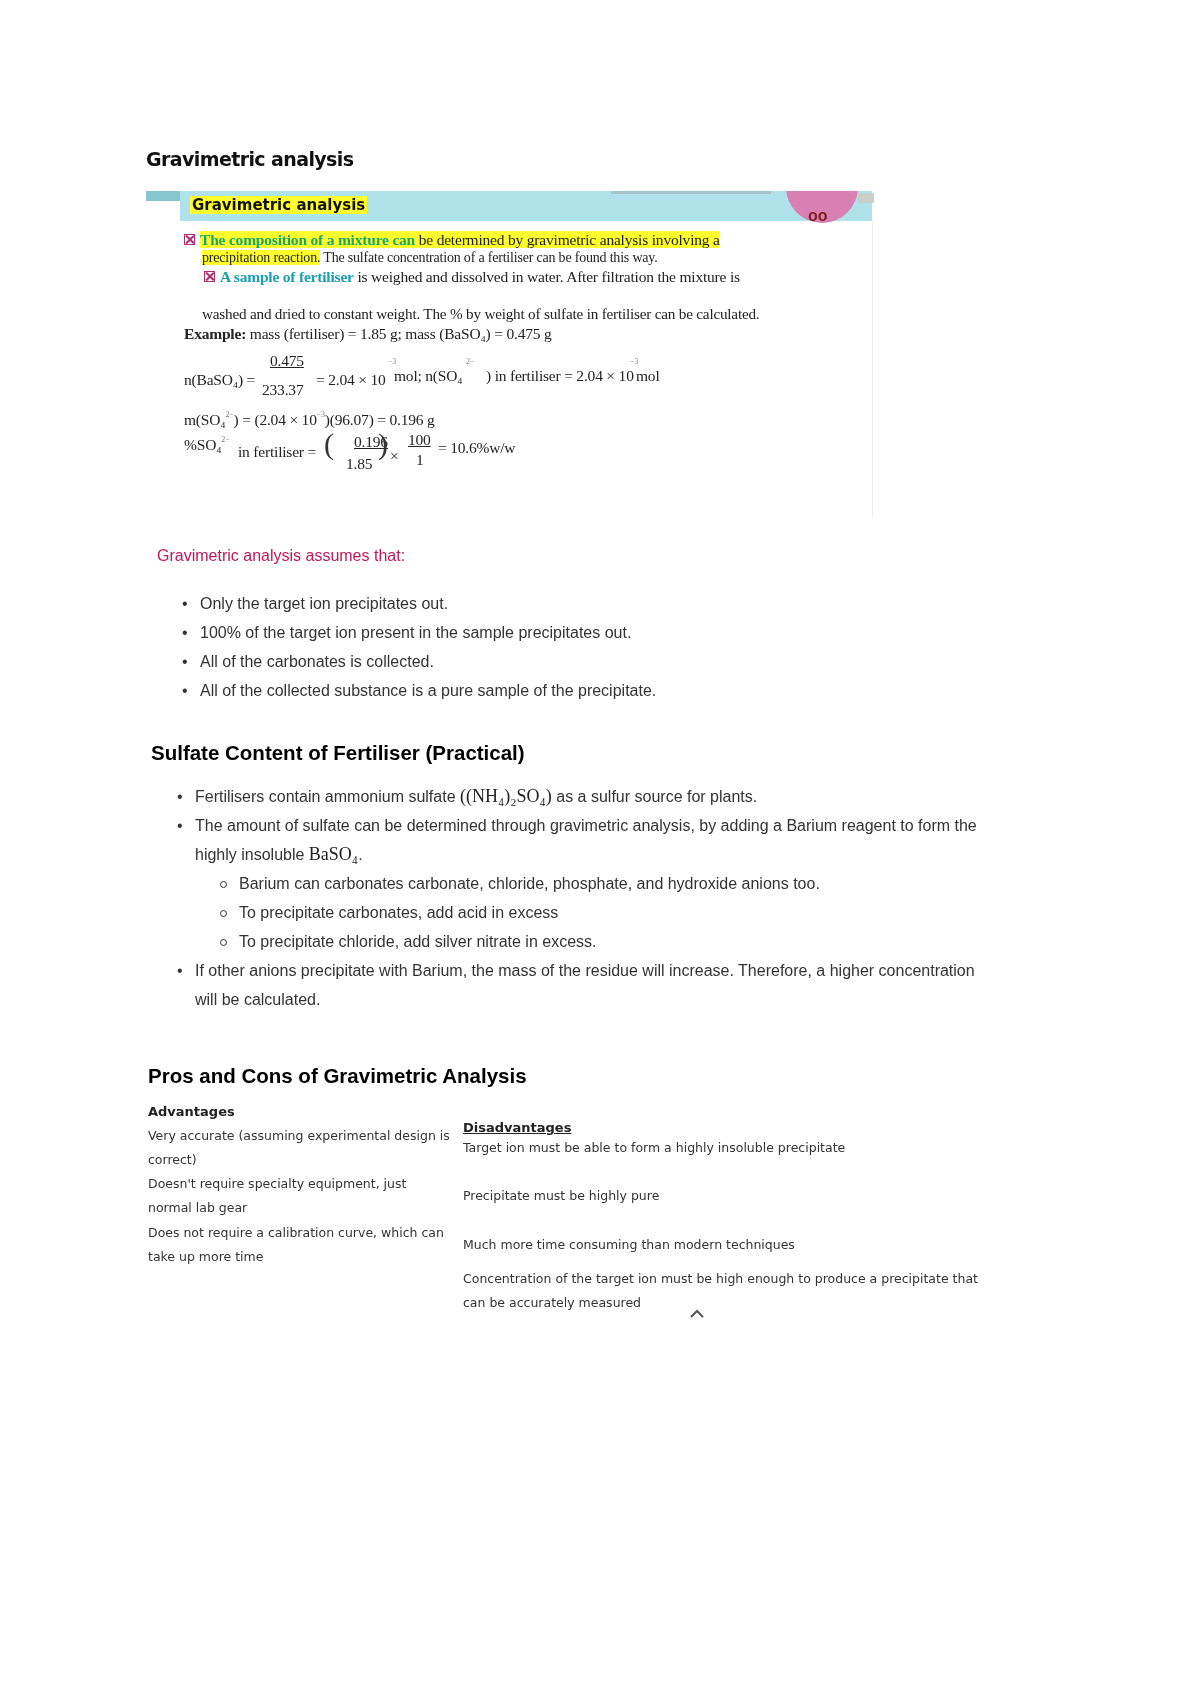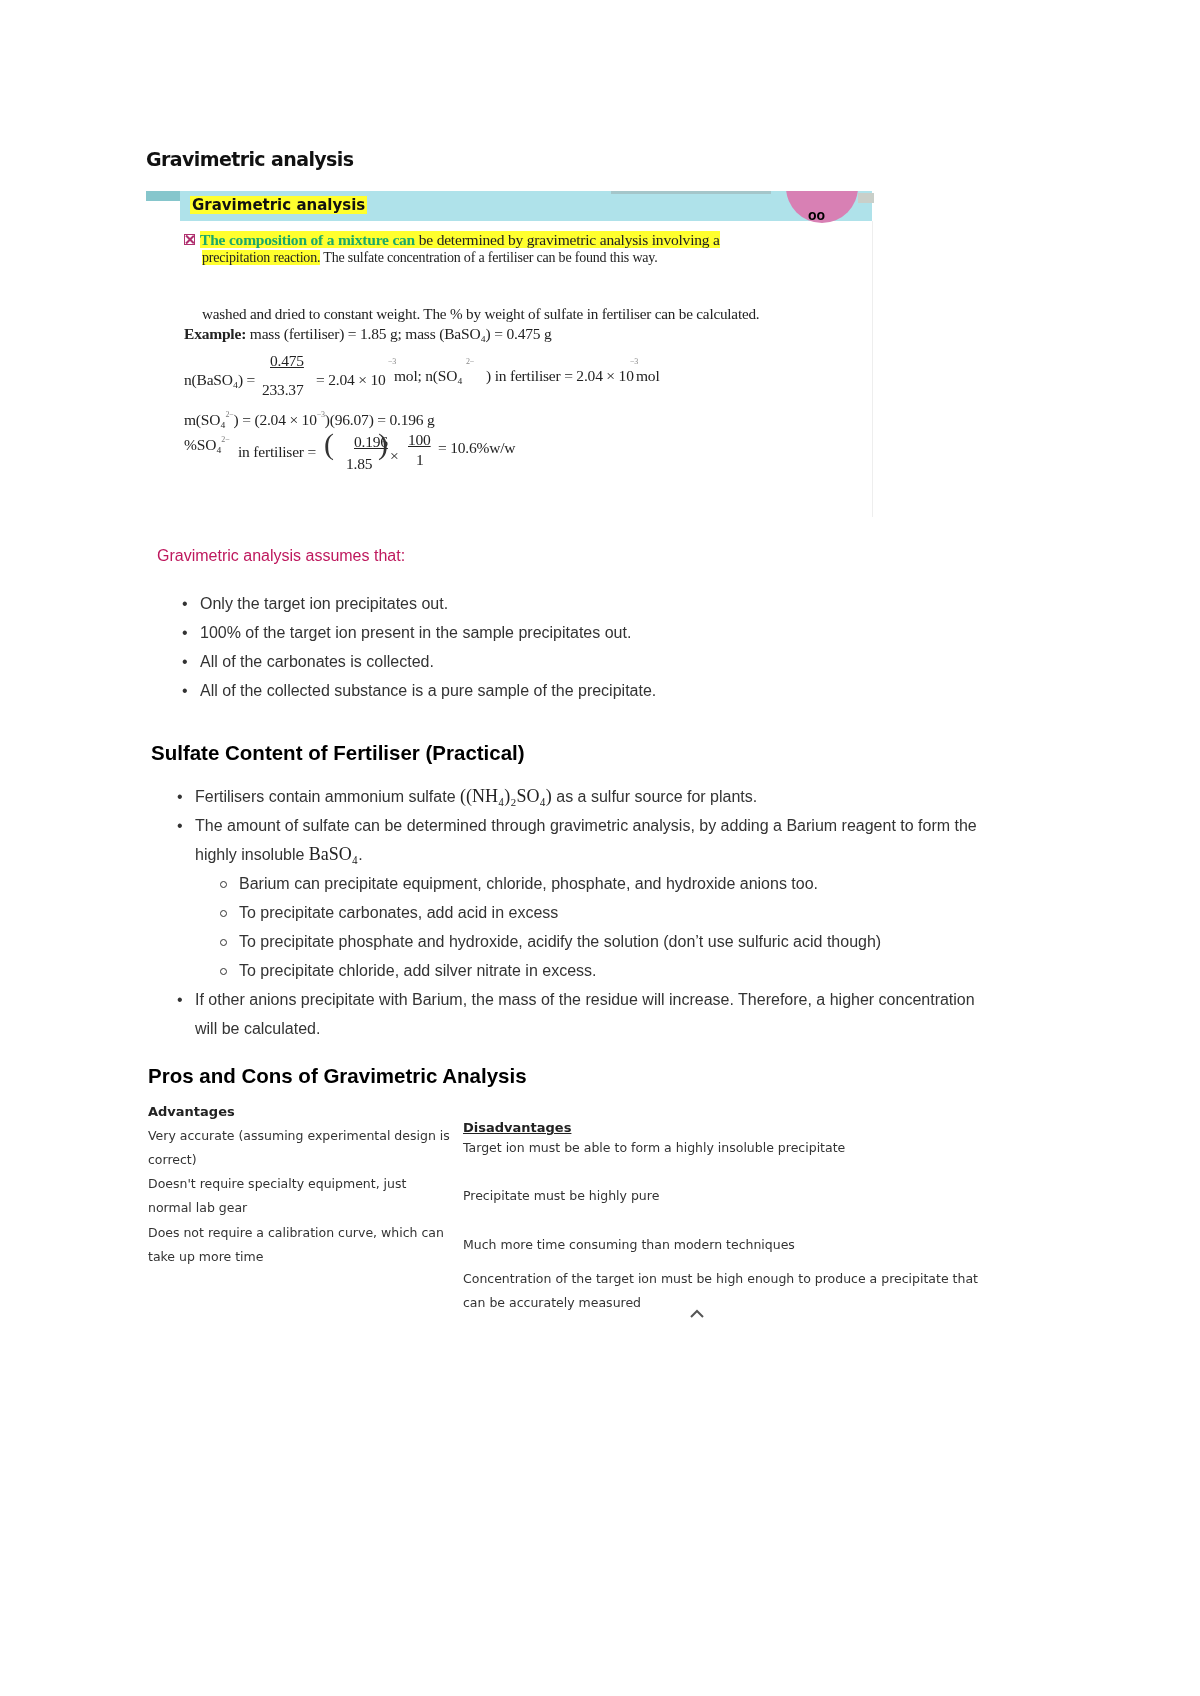--- a/index.html
+++ b/index.html
@@ -8,21 +8,21 @@
 
     
     .page-title { left: 146px; top: 148px; font-family: "DejaVu Sans", sans-serif; font-size: 19px; font-weight: bold; color: #111; letter-spacing: -0.6px; }
 
     
     .slide { left: 146px; top: 191px; width: 728px; height: 326px; background: #fff; overflow: hidden; }
     .slide .tab-left { position: absolute; left: 0; top: 0; width: 38px; height: 10px; background: #86c6cc; }
     .slide .banner { position: absolute; left: 34px; top: 0; width: 692px; height: 30px; background: #afe2ea; }
     .slide .banner-title { position: absolute; left: 44px; top: 5px; font-family: "DejaVu Sans", sans-serif; font-weight: bold; font-size: 15px; background: #ffff2e; padding: 0 2px; color: #111; }
     .slide .pink-circle { position: absolute; left: 640px; top: -40px; width: 72px; height: 72px; border-radius: 50%; background: #d880b4; }
-    .slide .pink-circle span { position: absolute; left: 22px; top: 56px; color: #000000; font-size: 14px; font-weight: bold; }
+    .slide .pink-circle span { position: absolute; left: 22px; top: 56px; color: #7f1d1d; font-size: 16px; font-weight: bold; }
     .slide .grey-strip { position: absolute; left: 712px; top: 2px; width: 16px; height: 10px; background: #c9cfc9; }
     .slide .top-faint { position: absolute; left: 465px; top: 0; width: 160px; height: 3px; background: #9aa; opacity: 0.5; }
     .slide .right-edge { position: absolute; left: 726px; top: 30px; width: 1px; height: 296px; background: #eee; }
     .slide .line { position: absolute; font-family: "Liberation Serif", serif; font-size: 15.5px; color: #222; white-space: nowrap; letter-spacing: -0.2px; }
     .hl { background: #ffff2e; }
     .green { color: #1aa86a; font-weight: bold; }
     .teal { color: #1aa0b0; font-weight: bold; }
     .box-icon { display: inline-block; width: 9px; height: 9px; border: 1.5px solid #b0306f; position: relative; margin-right: 5px; top: 0px; }
     .box-icon::before, .box-icon::after { content: ""; position: absolute; left: 4px; top: -1px; width: 1.5px; height: 11px; background: #b0306f; }
     .box-icon::before { transform: rotate(45deg); }
@@ -72,20 +72,23 @@
   <div class="banner-title">Gravimetric analysis</div>
   <div class="right-edge"></div>
 
   <div class="line" style="left:38px; top:40px;">
     <span class="box-icon"></span><span class="hl"><span class="green">The composition of a mixture can</span><span> be determined by gravimetric analysis involving a</span></span>
   </div>
   <div class="line" style="left:56px; top:59px; font-size:14px;">
     <span class="hl">precipitation reaction.</span><span> The sulfate concentration of a fertiliser can be found this way.</span>
   </div>
 
+  <div class="line" style="left:58px; top:77px;">
+    <span class="box-icon"></span><span class="teal">A sample of fertiliser</span><span> is weighed and dissolved in water. After filtration the mixture  is</span>
+  </div>
   <div class="line" style="left:56px; top:114px; font-size:15.2px;">washed and dried to constant weight. The % by weight of sulfate in fertiliser can be calculated.</div>
 
   <div class="line" style="left:38px; top:134px;">
     <span class="bold">Example:</span><span> mass (fertiliser) = 1.85 g; mass (BaSO₄) = 0.475 g</span>
   </div>
 
   <div class="line" style="left:124px; top:161px;"><span class="frac-num">0.475</span></div>
   <div class="line" style="left:38px; top:180px;">n(BaSO₄) = </div>
   <div class="line" style="left:116px; top:190px;">233.37</div>
   <div class="line" style="left:170px; top:180px;">= 2.04 × 10</div>
@@ -123,23 +126,22 @@
 </ul>
 
 <h2 class="sec sec-sulfate">Sulfate Content of Fertiliser (Practical)</h2>
 <ul class="abs plain sulfate-list">
   <li>
     <span>Fertilisers contain ammonium sulfate </span><span class="math">((NH₄)₂SO₄)</span><span> as a sulfur source for plants.</span>
   </li>
   <li>
     <span>The amount of sulfate can be determined through gravimetric analysis, by adding a Barium reagent to form the highly insoluble </span><span class="math">BaSO₄</span><span>.</span>
     <ul>
-      <li>Barium can precipitate equipment, chloride, phosphate, and hydroxide anions too.</li>
+      <li>Barium can carbonates carbonate, chloride, phosphate, and hydroxide anions too.</li>
       <li>To precipitate carbonates, add acid in excess</li>
-      <li>To precipitate phosphate and hydroxide, acidify the solution (don’t use sulfuric acid though)</li>
       <li>To precipitate chloride, add silver nitrate in excess.</li>
     </ul>
   </li>
   <li>If other anions precipitate with Barium, the mass of the residue will increase. Therefore, a higher concentration will be calculated.</li>
 </ul>
 
 <h2 class="sec sec-pros">Pros and Cons of Gravimetric Analysis</h2>
 <div class="abs pc-table">
   <div class="pc-col-head" style="left:0; top:0;">Advantages</div>
   <div class="pc-col-head" style="left:315px; top:16px;text-decoration:underline;">Disadvantages</div>

